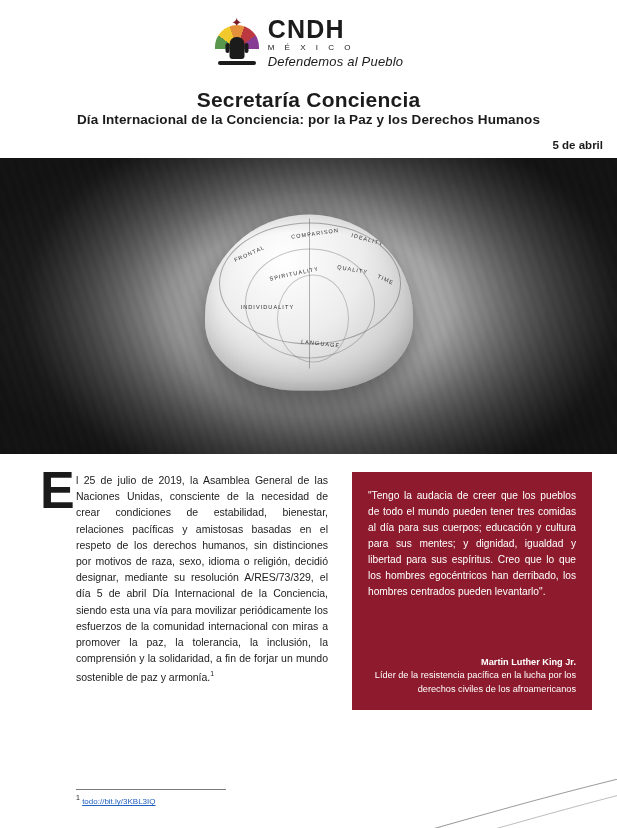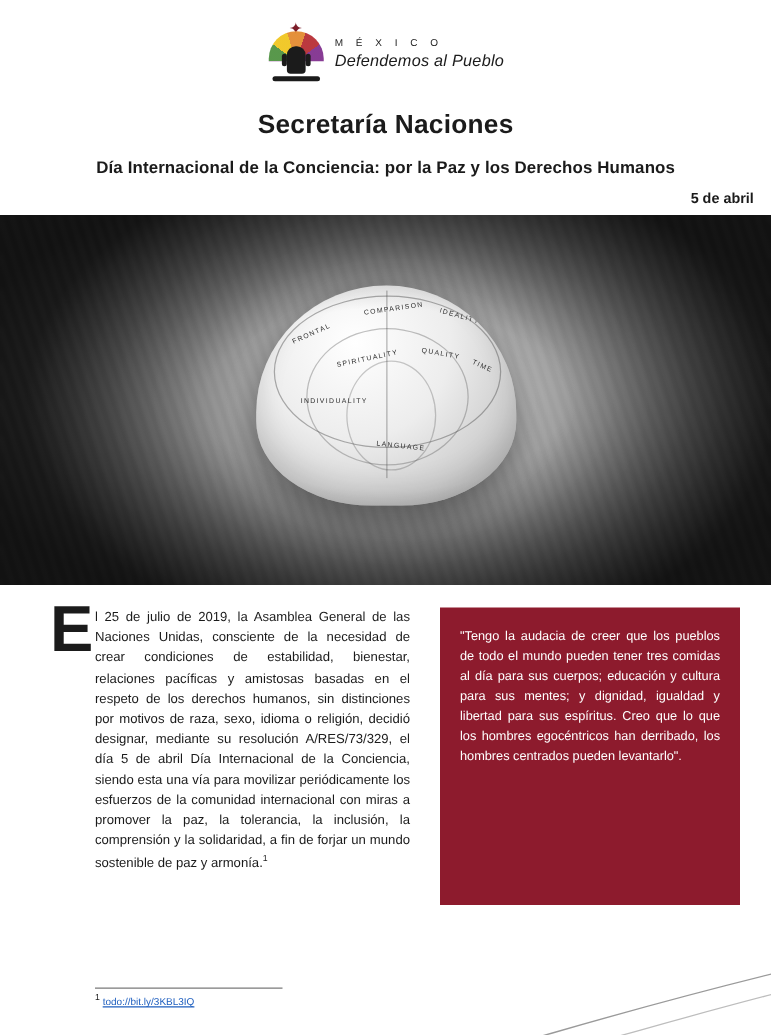--- a/index.html
+++ b/index.html
@@ -118,21 +118,20 @@
     font-size: 21px;
     font-weight: bold;
     color: #1b1b1b;
     margin-top: 18px;
     letter-spacing: .2px;
   }
   .subtitle {
     font-size: 13.5px;
     font-weight: bold;
     color: #1b1b1b;
-    margin-top: 14px;
     letter-spacing: .1px;
   }
   .date {
     font-size: 11.5px;
     font-weight: bold;
     color: #1b1b1b;
     text-align: right;
     padding: 12px 14px 0 0;
   }
 
@@ -313,26 +312,27 @@
 <div class="header">
 
   <div class="logo-row">
     <div class="logo-emblem">
       <span class="star">✦</span>
       <div class="arc"></div>
       <div class="hand"></div>
       <div class="base"></div>
     </div>
     <div class="logo-text">
+      <div class="logo-cndh">CNDH</div>
       <div class="logo-mexico">M É X I C O</div>
       <div class="logo-tag">Defendemos al Pueblo</div>
     </div>
   </div>
 
-  <div class="title">Secretaría Naciones</div>
+  <div class="title">Secretaría Conciencia</div>
   <div class="subtitle">Día Internacional de la Conciencia: por la Paz y los Derechos Humanos</div>
 </div>
 
 <div class="date">5 de abril</div>
 
 <div class="hero">
   <div class="hero-bg"></div>
   <div class="hero-blurlines"></div>
 
   <div class="skull">
@@ -356,20 +356,22 @@
 <div class="content">
 
   <div class="article">
     <div class="dropcap">E</div>
     <p class="lead-indent"><span>l 25 de julio de 2019, la Asamblea General de las Naciones Unidas, consciente de la necesidad de crear condiciones de estabilidad, bienestar, relaciones pacíficas y amistosas basadas en el respeto de los derechos humanos, sin distinciones por motivos de raza, sexo, idioma o religión, decidió designar, mediante su resolución A/RES/73/329, el día 5 de abril Día Internacional de la Conciencia, siendo esta una vía para movilizar periódicamente los esfuerzos de la comunidad internacional con miras a promover la paz, la tolerancia, la inclusión, la comprensión y la solidaridad, a fin de forjar un mundo sostenible de paz y armonía.</span><span class="fn-ref">1</span></p>
   </div>
 
   <div class="quote-box">
     <div class="quote-text">"Tengo la audacia de creer que los pueblos de todo el mundo pueden tener tres comidas al día para sus cuerpos; educación y cultura para sus mentes; y dignidad, igualdad y libertad para sus espíritus. Creo que lo que los hombres egocéntricos han derribado, los hombres centrados pueden levantarlo".</div>
     <div class="quote-attr">
+      <div class="name">Martin Luther King Jr.</div>
+      <div>Líder de la resistencia pacífica en la lucha por los derechos civiles de los afroamericanos</div>
     </div>
   </div>
 </div>
 
 <div class="footnote">
   <div class="rule"></div>
   <div class="fn-line">
     <span class="fn-sup">1</span>
     <a href="#">todo://bit.ly/3KBL3IQ</a>
   </div>

